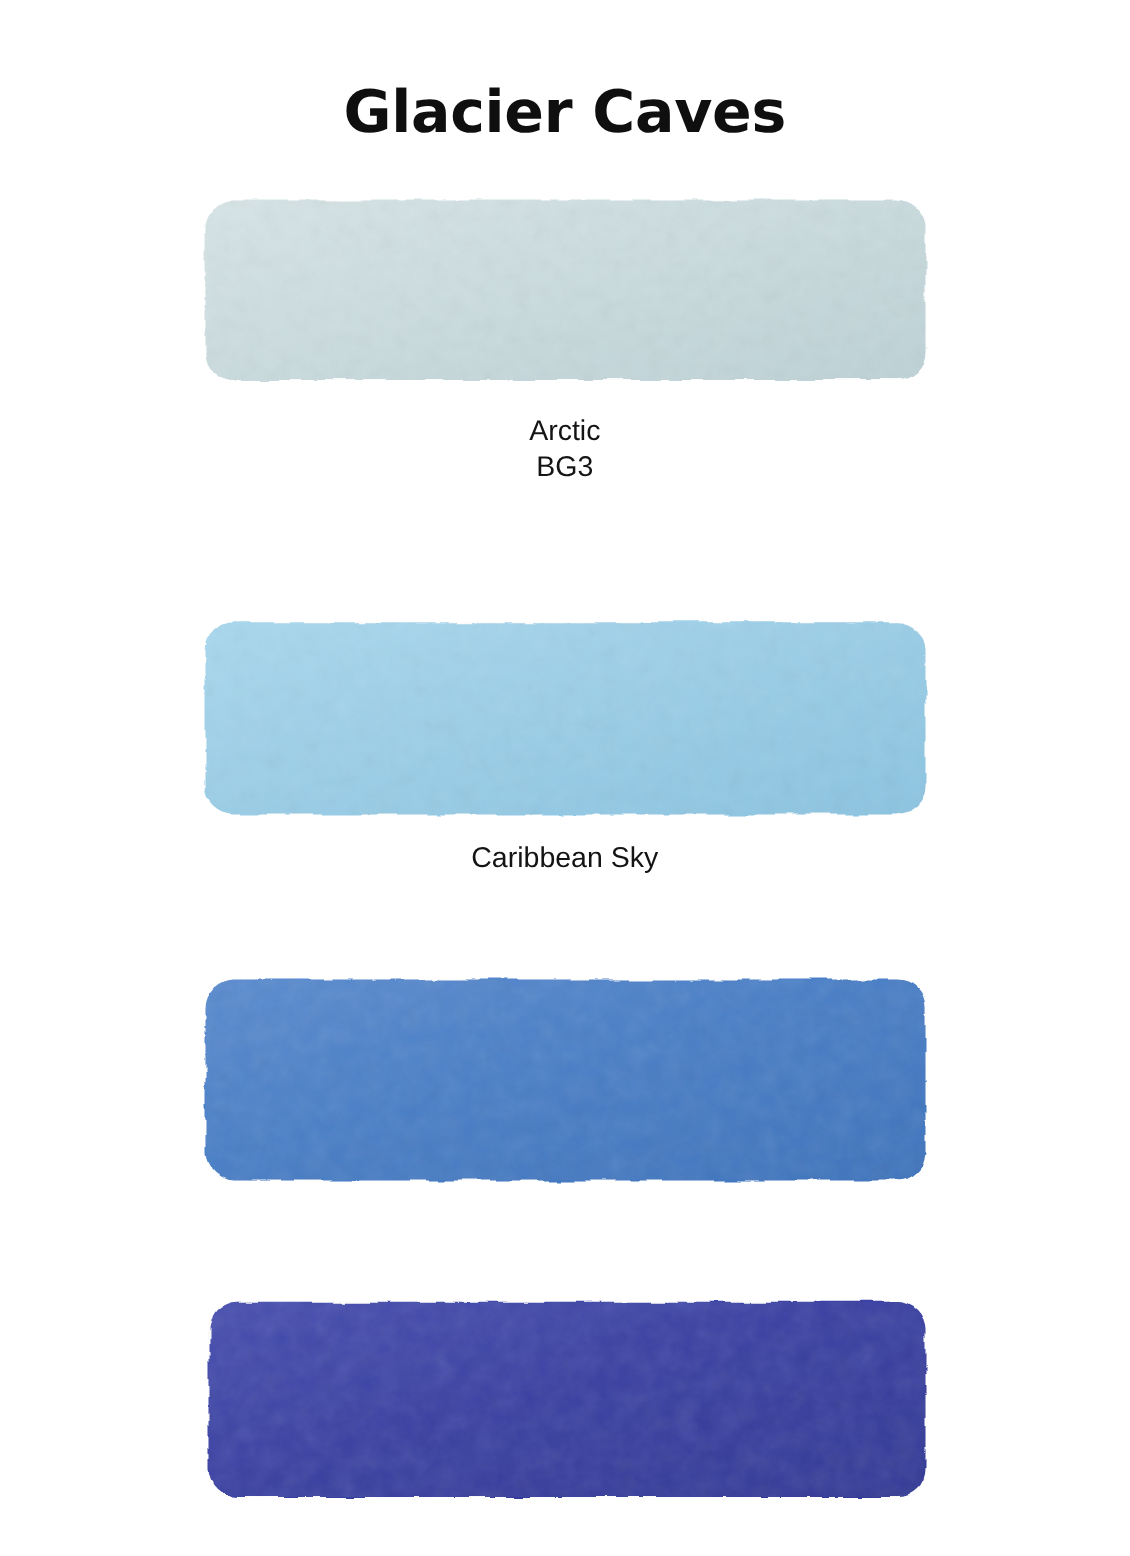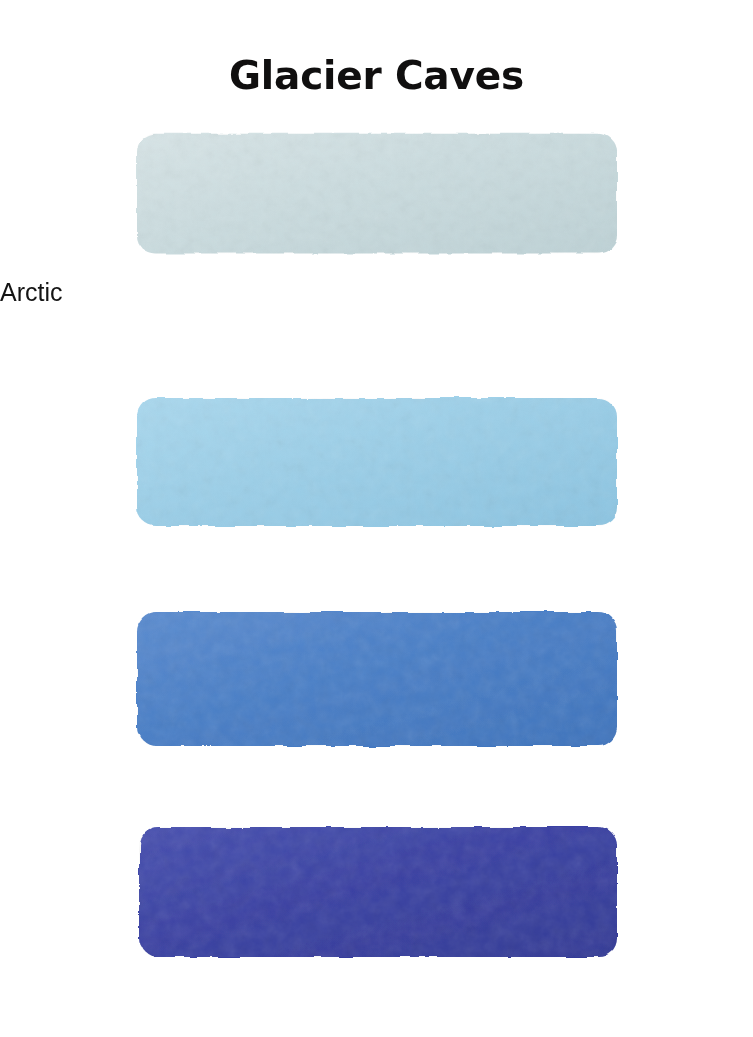--- a/index.html
+++ b/index.html
@@ -60,22 +60,23 @@
   .swatch-shape {
     position: absolute;
     inset: 0;
     width: 100%;
     height: 100%;
     display: block;
   }
 
   .swatch-caption {
     width: 753px;
+    text-align: center;
     color: #141414;
-    font-size: 25px;
+    font-size: 19px;
     line-height: 1.28;
     font-family: "Liberation Sans", sans-serif;
   }
   .swatch-name {
     display: block;
   }
   .swatch-code {
     display: block;
   }
 
@@ -121,20 +122,21 @@
           <g filter="url(#tex0)">
             <rect x="6" y="6" width="480" height="127" rx="19" ry="19" fill="url(#g0)"></rect>
           </g>
           <g clip-path="inset(0 round 19px)" opacity="0.1">
             <rect x="6" y="6" width="480" height="127" rx="19" ry="19" filter="url(#mot0)"></rect>
           </g>
         </svg>
       </div>
       <div class="swatch-caption">
         <span class="swatch-name">Arctic</span>
+        <span class="swatch-code">BG3</span>
       </div>
     </div>
 
     <div class="swatch-entry entry-1">
       <div class="swatch-shape-wrap">
         <svg class="swatch-shape" viewBox="0 0 492 140" preserveAspectRatio="none">
           <defs>
             <linearGradient id="g1" x1="0" y1="0" x2="1" y2="1">
               <stop offset="0%" stop-color="#aad8ee"></stop>
               <stop offset="45%" stop-color="#9ccfe8"></stop>
@@ -151,20 +153,21 @@
           </defs>
           <g filter="url(#tex1)">
             <rect x="6" y="6" width="480" height="130" rx="19" ry="19" fill="url(#g1)"></rect>
           </g>
           <g clip-path="inset(0 round 19px)" opacity="0.1">
             <rect x="6" y="6" width="480" height="130" rx="19" ry="19" filter="url(#mot1)"></rect>
           </g>
         </svg>
       </div>
       <div class="swatch-caption">
+        <span class="swatch-name">Caribbean Sky</span>
       </div>
     </div>
 
     <div class="swatch-entry entry-2">
       <div class="swatch-shape-wrap">
         <svg class="swatch-shape" viewBox="0 0 492 146" preserveAspectRatio="none">
           <defs>
             <linearGradient id="g2" x1="0" y1="0" x2="1" y2="1">
               <stop offset="0%" stop-color="#5b8cd0"></stop>
               <stop offset="45%" stop-color="#4a7fc7"></stop>

